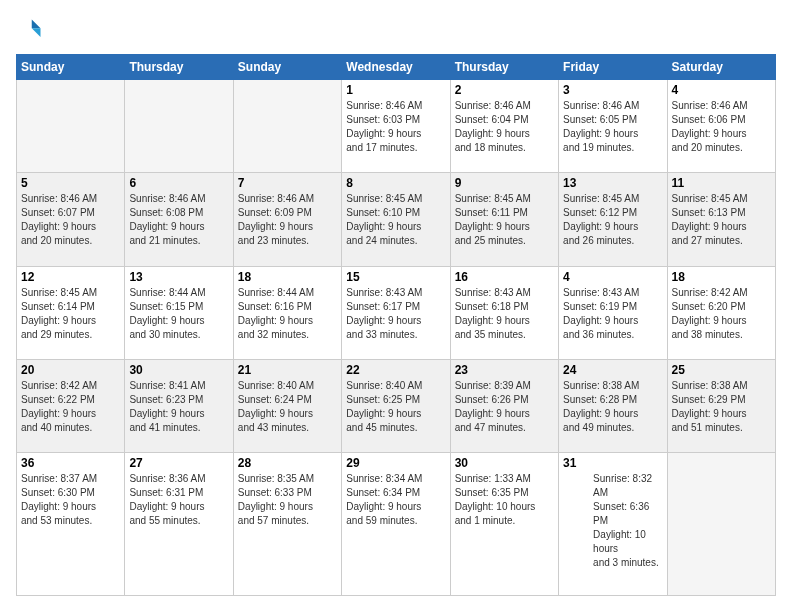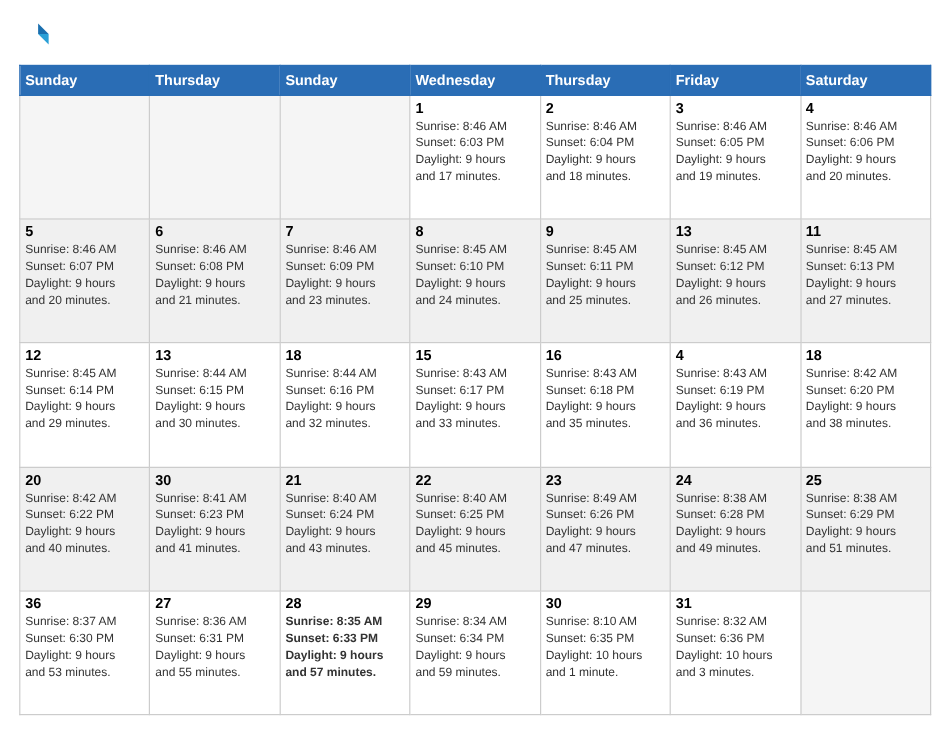--- a/index.html
+++ b/index.html
@@ -277,21 +277,21 @@
           </td>
           <td>
             <span class="day-num">22</span>
             <div class="day-info" style="white-space: pre-line;">Sunrise: 8:40 AM
 Sunset: 6:25 PM
 Daylight: 9 hours
 and 45 minutes.</div>
           </td>
           <td>
             <span class="day-num">23</span>
-            <div class="day-info" style="white-space: pre-line;">Sunrise: 8:49 AM
+            <div class="day-info" style="white-space: pre-line;">Sunrise: 8:39 AM
 Sunset: 6:26 PM
 Daylight: 9 hours
 and 47 minutes.</div>
           </td>
           <td>
             <span class="day-num">24</span>
             <div class="day-info" style="white-space: pre-line;">Sunrise: 8:38 AM
 Sunset: 6:28 PM
 Daylight: 9 hours
 and 49 minutes.</div>
@@ -314,42 +314,42 @@
           </td>
           <td>
             <span class="day-num">27</span>
             <div class="day-info" style="white-space: pre-line;">Sunrise: 8:36 AM
 Sunset: 6:31 PM
 Daylight: 9 hours
 and 55 minutes.</div>
           </td>
           <td>
             <span class="day-num">28</span>
-            <div class="day-info" style="white-space: pre-line; font-weight: bold;">Sunrise: 8:35 AM
+            <div class="day-info" style="white-space: pre-line;">Sunrise: 8:35 AM
 Sunset: 6:33 PM
 Daylight: 9 hours
 and 57 minutes.</div>
           </td>
           <td>
             <span class="day-num">29</span>
             <div class="day-info" style="white-space: pre-line;">Sunrise: 8:34 AM
 Sunset: 6:34 PM
 Daylight: 9 hours
 and 59 minutes.</div>
           </td>
           <td>
             <span class="day-num">30</span>
-            <div class="day-info" style="white-space: pre-line;">Sunrise: 8:10 AM
+            <div class="day-info" style="white-space: pre-line;">Sunrise: 1:33 AM
 Sunset: 6:35 PM
 Daylight: 10 hours
 and 1 minute.</div>
           </td>
           <td>
             <span class="day-num">31</span>
-            <div class="day-info" style="white-space: pre-line;">Sunrise: 8:32 AM
+            <div class="day-info" style="white-space: pre-line; margin-left: 30px;">Sunrise: 8:32 AM
 Sunset: 6:36 PM
 Daylight: 10 hours
 and 3 minutes.</div>
           </td>
           <td class="empty"></td>
         </tr>
       </tbody>
   </table>
 </div>
 

